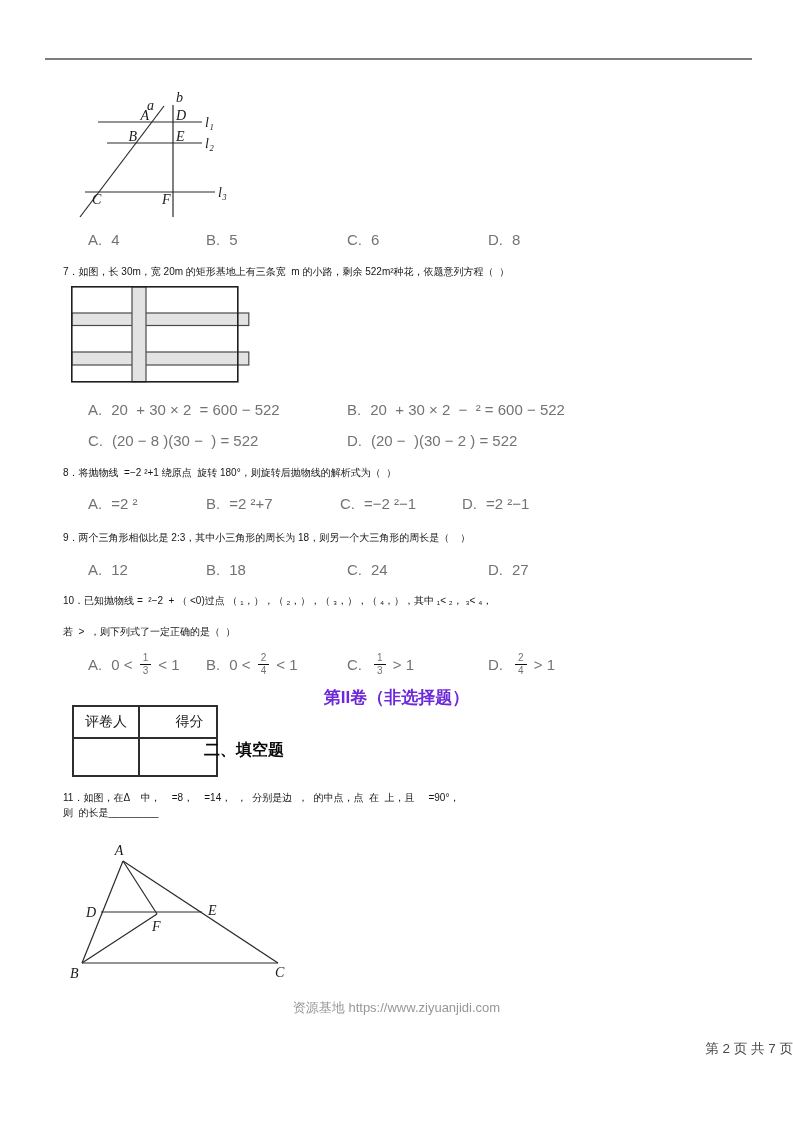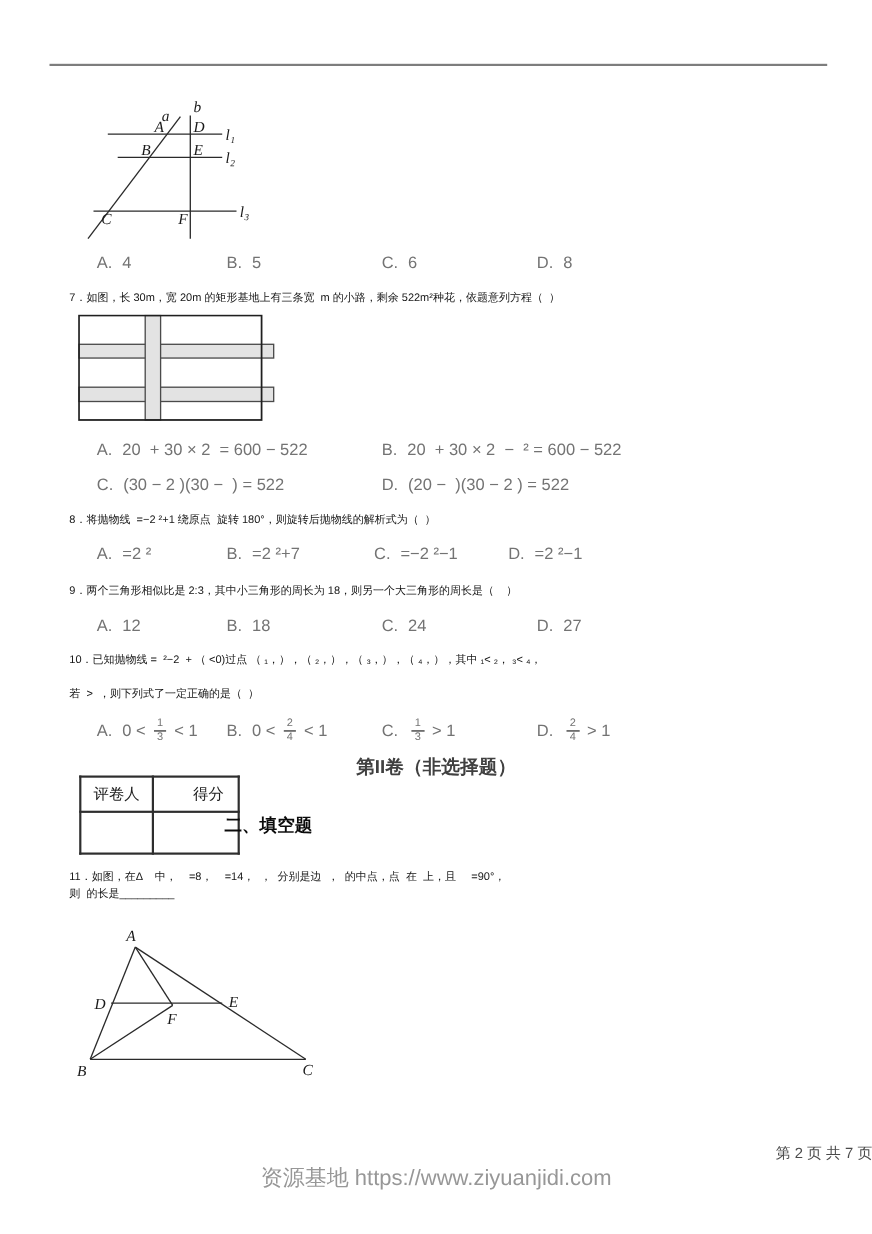--- a/index.html
+++ b/index.html
@@ -5,38 +5,38 @@
 <style>
   html,body{margin:0;padding:0;background:#fff;}
   .page{position:relative;width:793px;height:1122px;background:#ffffff;overflow:hidden;
         font-family:"Liberation Sans","DejaVu Sans",sans-serif;color:#111;}
   .abs{position:absolute;}
   .txt{font-size:10px;line-height:20px;white-space:pre-wrap;color:#151515;}
   .opt{font-size:15px;line-height:20px;white-space:pre-wrap;color:#737373;}
   .opt .lbl{margin-right:9px;}
   .rule{position:absolute;left:45px;top:58px;width:707px;height:2px;background:#7d7d7d;}
   .heading{position:absolute;left:0;top:686px;width:793px;text-align:center;
-           font-size:17px;font-weight:bold;color:#404040;}
+           font-size:17px;font-weight:bold;color:#6d28d9;}
   .subhead{font-size:16px;font-weight:bold;color:#0b0b0b;}
   svg text{font-family:"Liberation Serif","DejaVu Serif",serif;font-style:italic;font-size:14px;fill:#1a1a1a;}
   .gtable{position:absolute;left:72px;top:705px;border-collapse:collapse;}
   .gtable td{border:2px solid #2e2e2e;font-size:14px;color:#222;text-align:center;
              font-family:"Liberation Sans","DejaVu Sans",sans-serif;}
   .gtable .h1{width:62px;height:28px;}
   .gtable .h2{width:51px;height:28px;padding-left:24px;}
   .gtable .r2{height:34px;}
   .fracline{display:inline-flex;align-items:center;white-space:pre-wrap;}
   .frac{display:inline-flex;flex-direction:column;align-items:center;line-height:1;
         margin:0 3px;vertical-align:middle;}
   .frac .num{font-size:10px;padding:0 3px 1px 3px;}
   .frac .den{font-size:10px;border-top:1px solid #111;padding:1px 3px 0 3px;}
   .footer-page{position:absolute;left:0;top:1040px;width:793px;text-align:right;
                font-size:13.5px;color:#4a4a4a;}
-  .footer-site{position:absolute;left:0;top:1057px;width:793px;text-align:center;
-               font-size:20px;color:#979797;}
+  .footer-site{position:absolute;left:0;top:999px;width:793px;text-align:center;
+               font-size:13px;color:#979797;}
 </style>
 </head>
 <body>
 
 <div class="page">
 
   <div class="rule"></div>
 
   <svg class="abs" style="left:60px;top:80px;" width="185" height="145">
     <g stroke="#2a2a2a" stroke-width="1.2" fill="none">
@@ -69,21 +69,21 @@
   <svg class="abs" style="left:71px;top:286px;" width="185" height="98">
     <rect x="0.8" y="0.8" width="166" height="95" fill="#ffffff" stroke="none"></rect>
     <rect x="0.8" y="27" width="177" height="12.5" fill="#e3e3e3" stroke="#4a4a4a" stroke-width="1.2"></rect>
     <rect x="0.8" y="66" width="177" height="13" fill="#e3e3e3" stroke="#4a4a4a" stroke-width="1.2"></rect>
     <rect x="61" y="0.8" width="14" height="95" fill="#e3e3e3" stroke="#4a4a4a" stroke-width="1.2"></rect>
     <rect x="0.8" y="0.8" width="166" height="95" fill="none" stroke="#1f1f1f" stroke-width="1.6"></rect>
   </svg>
 
   <div class="opt abs" style="left:88px;top:400px"><span class="lbl">A.</span><span>20  + 30 × 2  = 600 − 522</span></div>
   <div class="opt abs" style="left:347px;top:400px"><span class="lbl">B.</span><span>20  + 30 × 2  −  ² = 600 − 522</span></div>
-  <div class="opt abs" style="left:88px;top:431px"><span class="lbl">C.</span><span>(30 − 2 )(30 −  ) = 522</span></div>
+  <div class="opt abs" style="left:88px;top:431px"><span class="lbl">C.</span><span>(20 − 8 )(30 −  ) = 522</span></div>
   <div class="opt abs" style="left:347px;top:431px"><span class="lbl">D.</span><span>(20 −  )(30 − 2 ) = 522</span></div>
 
   <div class="txt abs" style="left:63px;top:463px;width:700px">8．将抛物线  =−2 ²+1 绕原点  旋转 180°，则旋转后抛物线的解析式为（  ）</div>
   <div class="opt abs" style="left:88px;top:494px"><span class="lbl">A.</span><span>=2 ²</span></div>
   <div class="opt abs" style="left:206px;top:494px"><span class="lbl">B.</span><span>=2 ²+7</span></div>
   <div class="opt abs" style="left:340px;top:494px"><span class="lbl">C.</span><span>=−2 ²−1</span></div>
   <div class="opt abs" style="left:462px;top:494px"><span class="lbl">D.</span><span>=2 ²−1</span></div>
 
   <div class="txt abs" style="left:63px;top:528px;width:700px">9．两个三角形相似比是 2:3，其中小三角形的周长为 18，则另一个大三角形的周长是（    ）</div>
   <div class="opt abs" style="left:88px;top:560px"><span class="lbl">A.</span><span>12</span></div>

